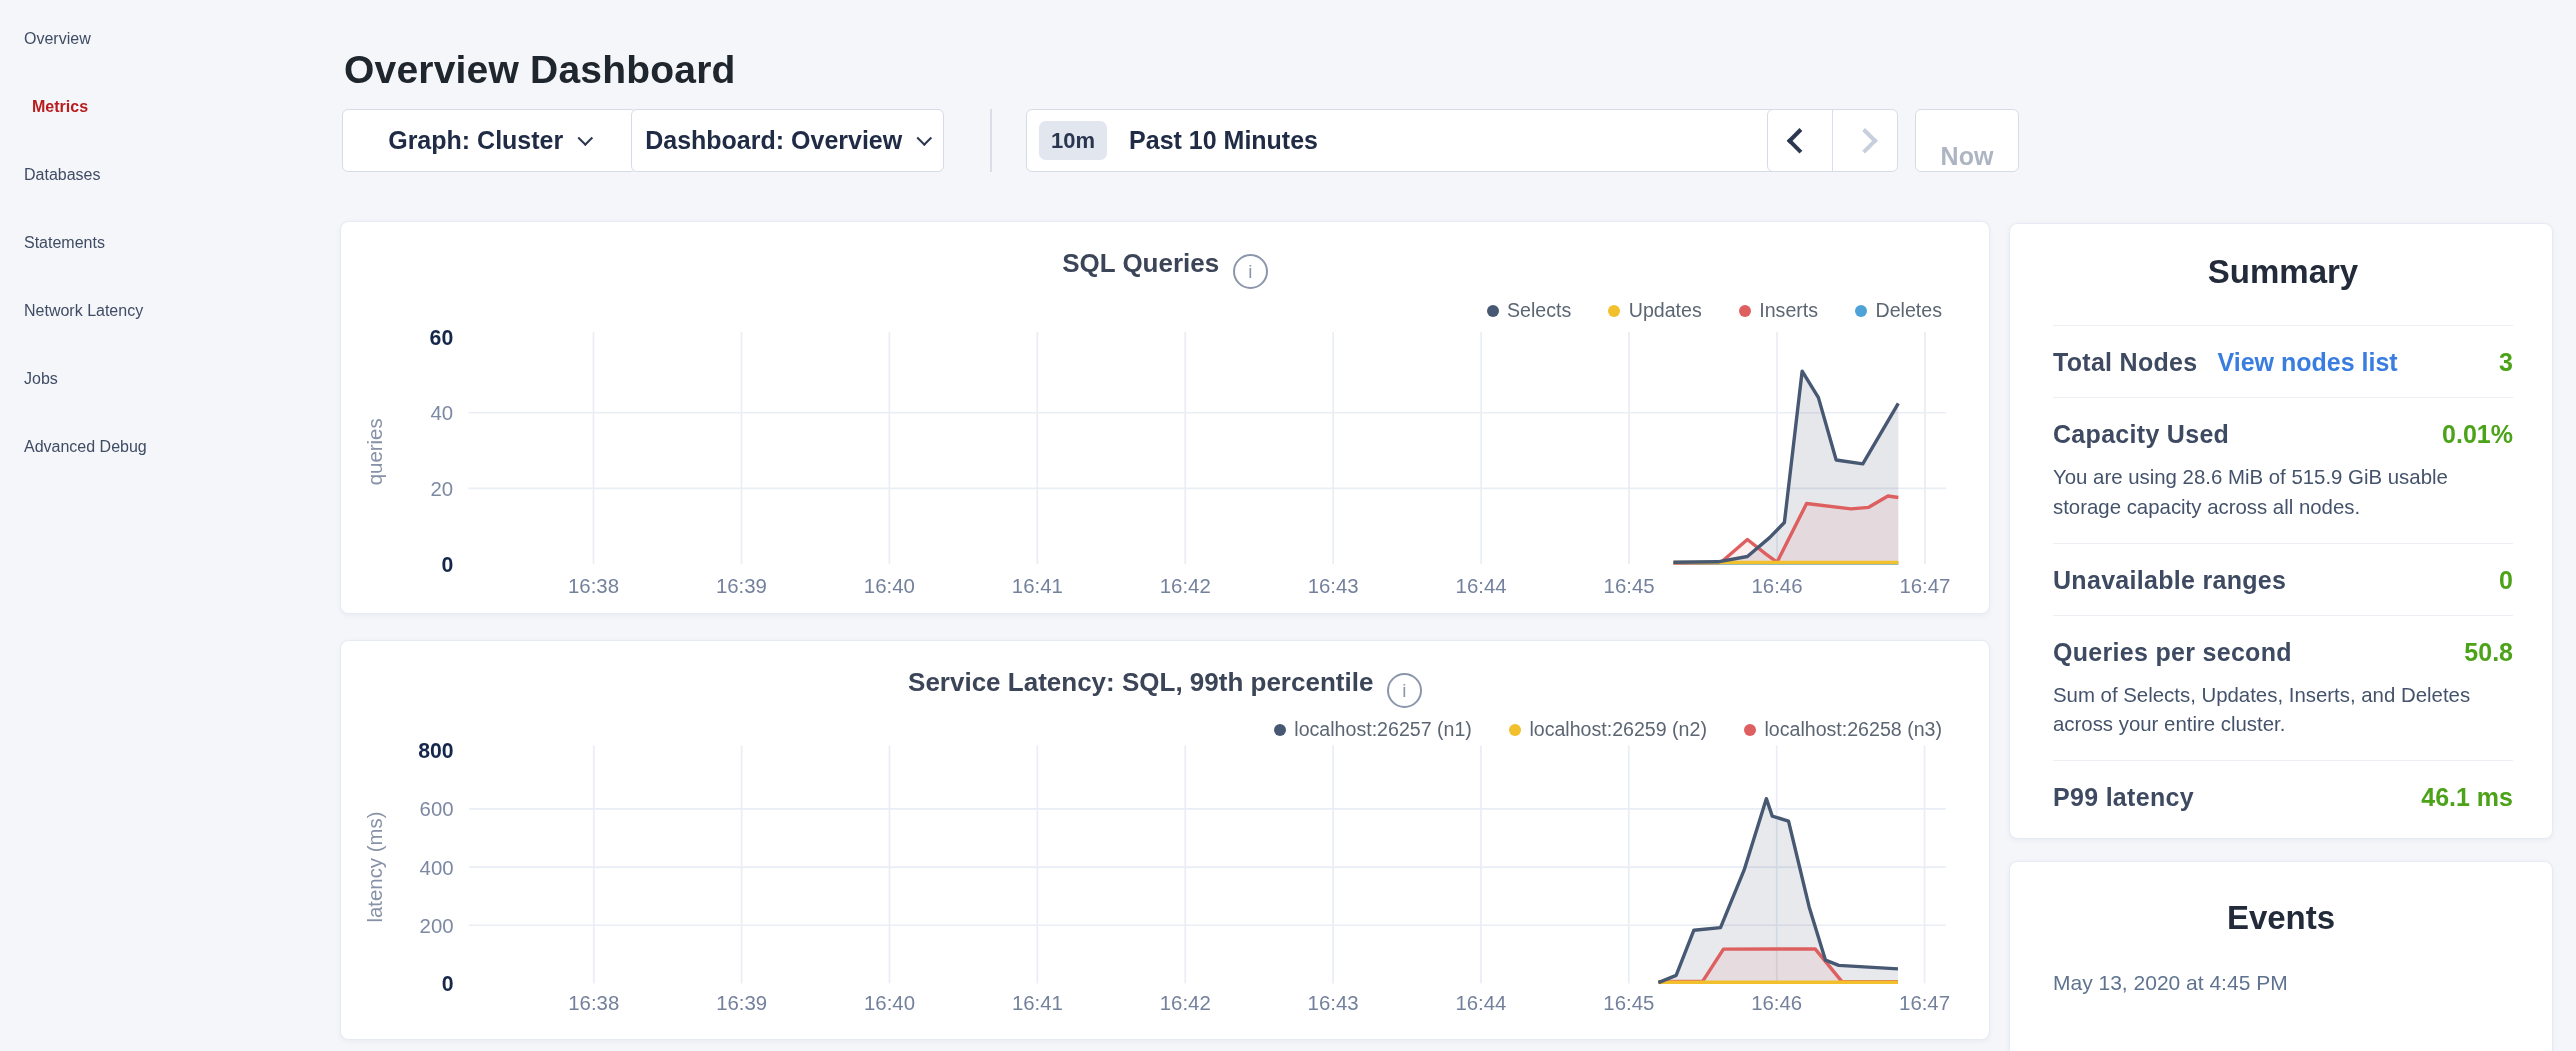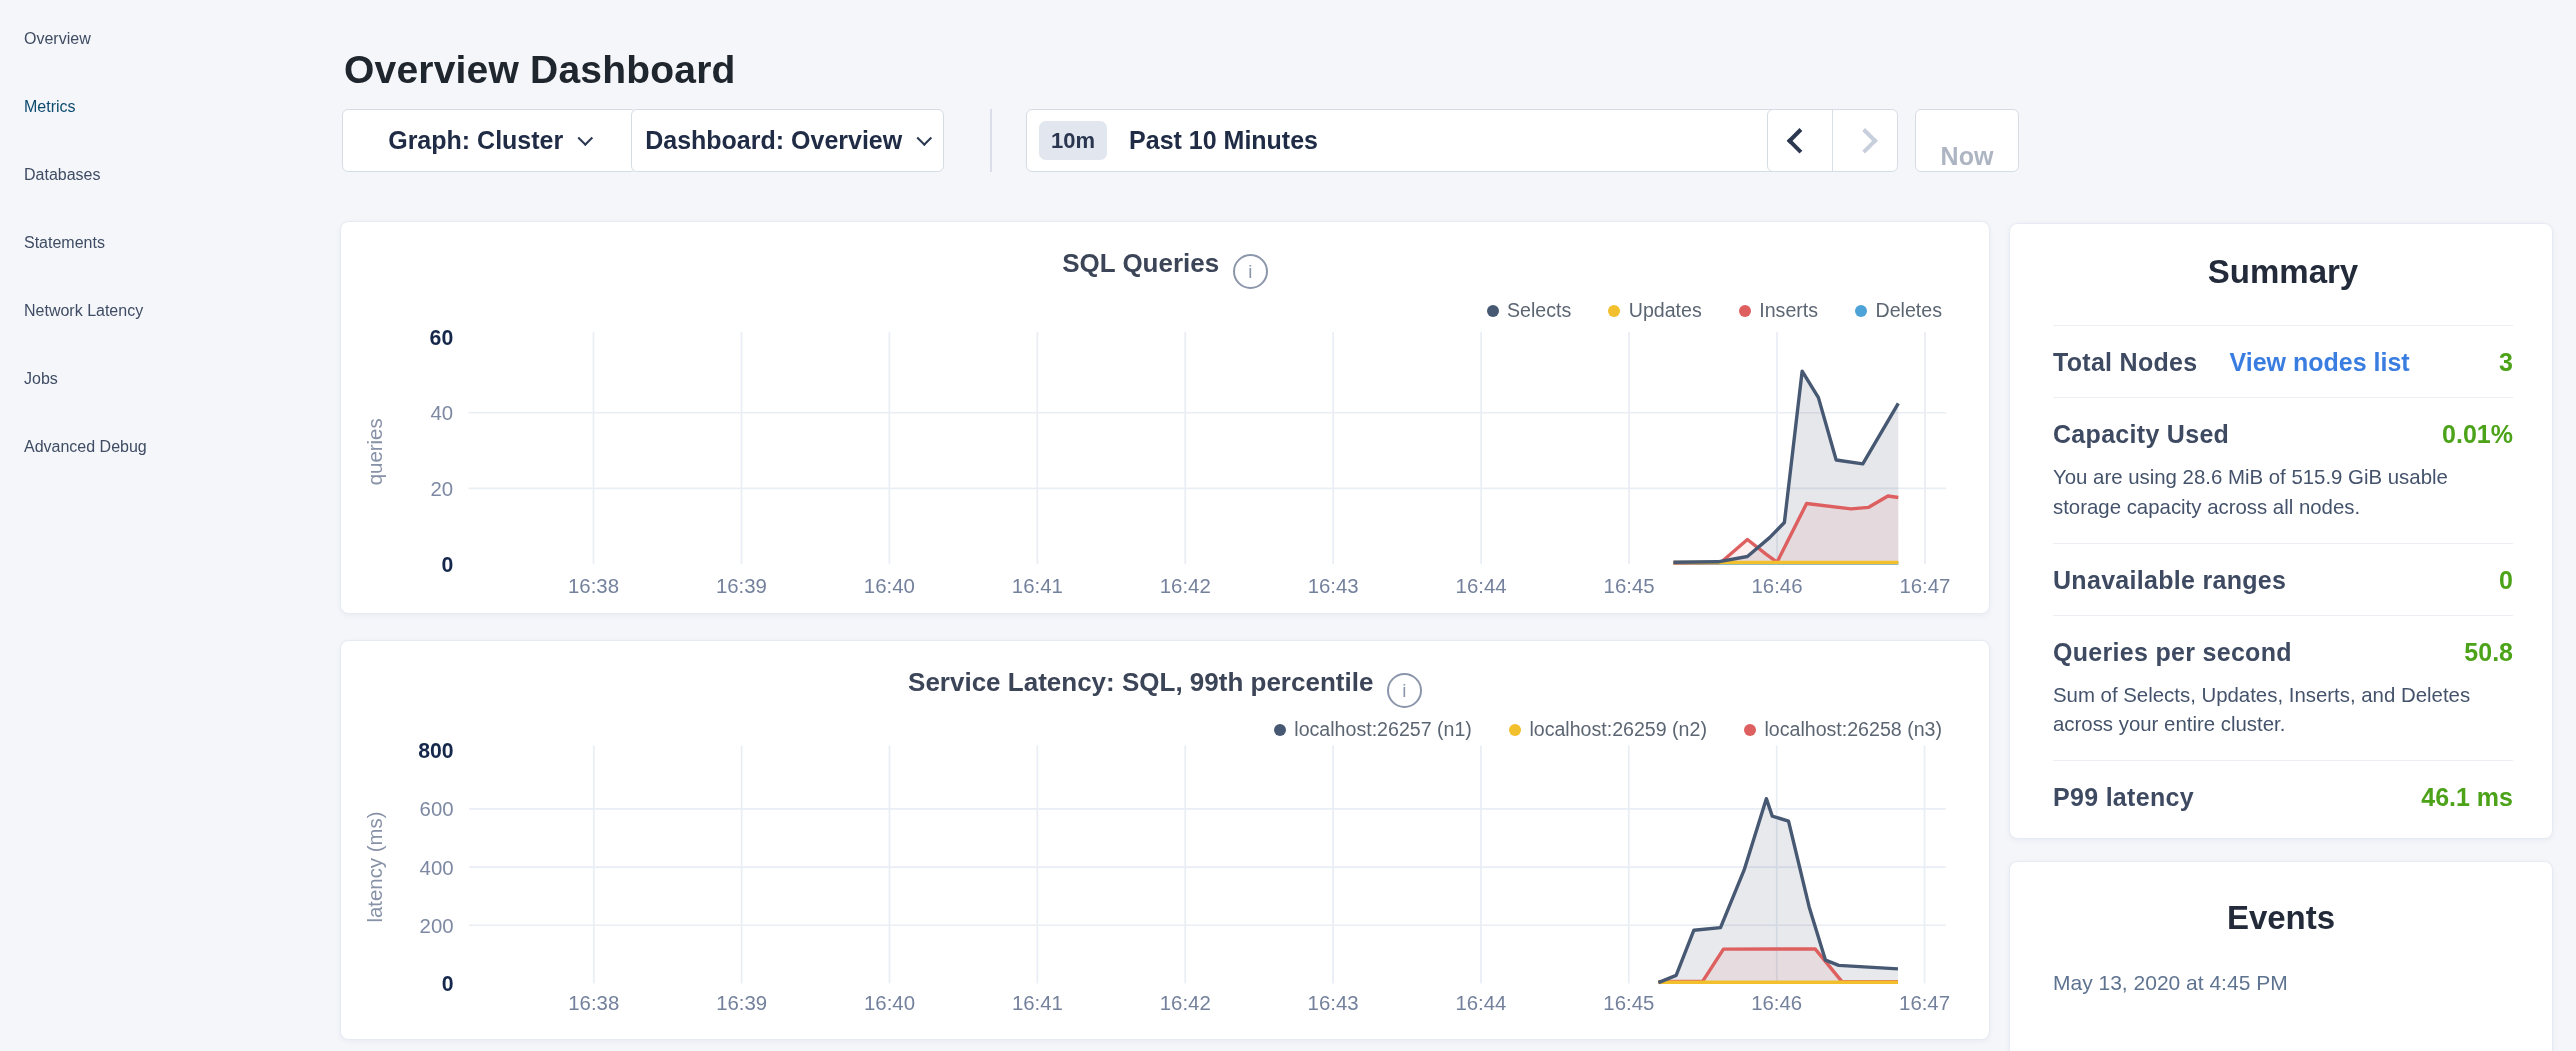--- a/index.html
+++ b/index.html
@@ -7,21 +7,21 @@
     width:2576px;height:1051px;position:relative;overflow:hidden;
     background:#f4f6fa;color:#242d3f;
     font-family:"Liberation Sans", sans-serif;
   }
   
   .sidebar{position:absolute;left:0;top:5.1px;width:340px;}
   .sidebar .item{
     height:68px;display:flex;align-items:center;padding-left:24px;
     font-size:16px;color:#3f4c63;cursor:pointer;
   }
-  .sidebar .item.active{color:#0c4a6e;font-weight:400;}
+  .sidebar .item.active{color:#b91c1c;font-weight:700;margin-left:8px;}
   
   .page-title{
     position:absolute;left:344px;top:22px;font-size:39px;font-weight:600;
     color:#20262e;letter-spacing:0.2px;
   }
   
   .btn{
     position:absolute;top:109px;height:63px;background:#fff;
     border:1.7px solid #d6dce6;border-radius:6px;box-sizing:border-box;
     display:flex;align-items:center;justify-content:center;
@@ -70,21 +70,21 @@
   .xlab{font-size:24px;fill:#74819c;}
   .axlab{font-size:24px;fill:#8792a7;}
   
   #summary-card{left:2009px;top:223px;width:544px;height:616px;padding:29px 39px 0 43px;}
   #events-card{left:2009px;top:861px;width:544px;height:240px;padding:37px 43px 0 43px;}
   .panel-title{text-align:center;font-size:33px;font-weight:700;color:#232b3a;margin-bottom:34px;}
   .srow{padding:22px 0 20.4px 0;border-top:1.7px solid #edeff5;}
   .srow:first-of-type{border-top:none;padding-top:6.8px;}
   .srow .line{display:flex;align-items:baseline;}
   .slabel{font-size:25px;font-weight:700;color:#3e4a61;letter-spacing:0.3px;}
-  .slink{font-size:25px;font-weight:700;color:#3a7de0;margin-left:32px;cursor:pointer;}
+  .slink{font-size:25px;font-weight:700;color:#3a7de0;margin-left:20px;cursor:pointer;}
   .svalue{font-size:25px;font-weight:700;color:#4ca319;margin-left:auto;}
   .sdesc{font-size:20.4px;color:#44536b;line-height:1.45;margin-top:13.6px;}
   
   .event-msg{font-size:24px;color:#3a465c;line-height:1.5;max-width:418px;}
   .event-date{font-size:21px;color:#5e7390;margin-top:12px;}
 </style>
 </head>
 <body>
 
 <nav class="sidebar">

